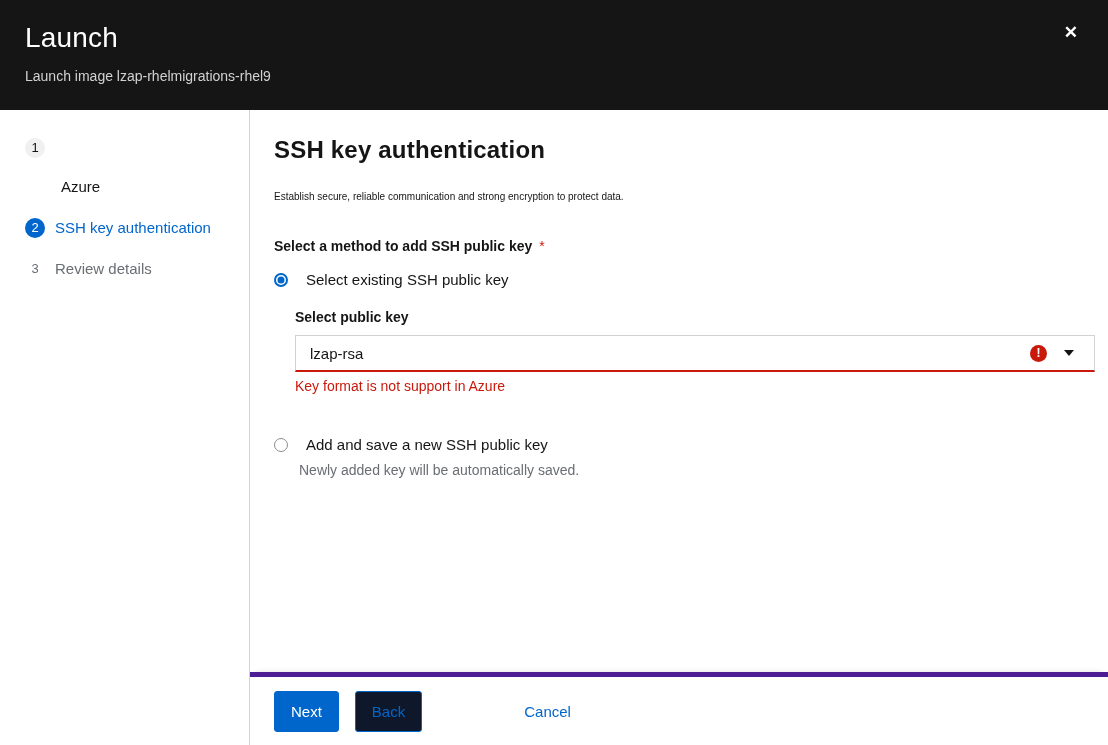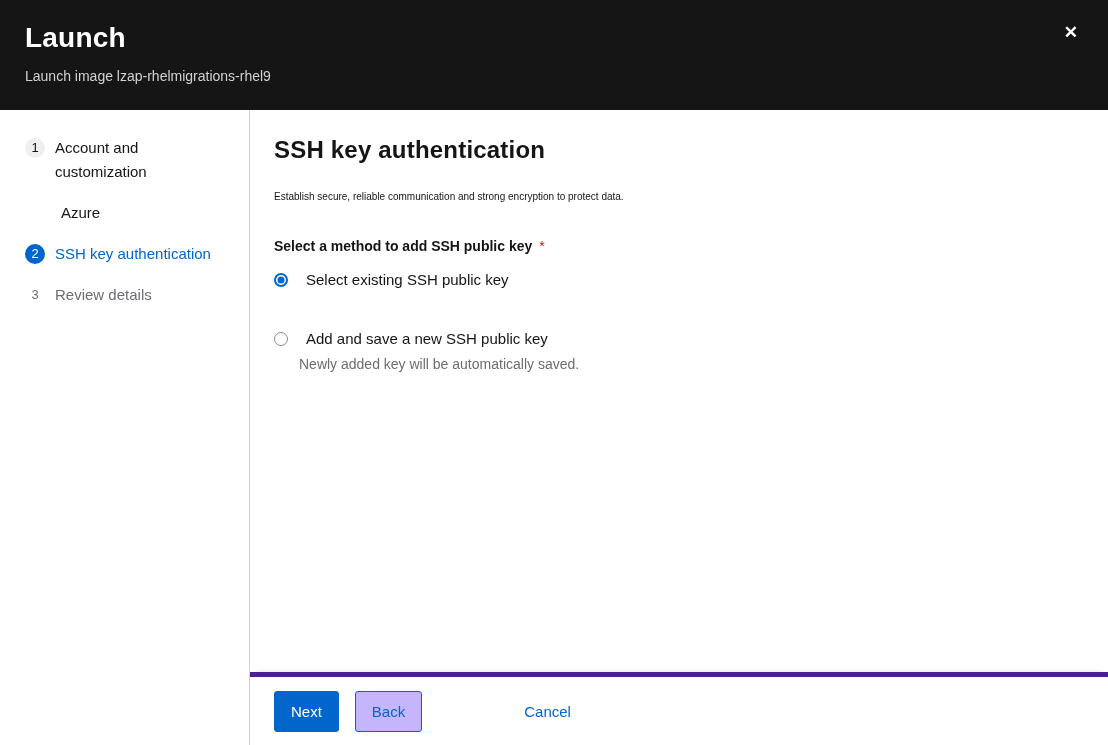--- a/index.html
+++ b/index.html
@@ -14,21 +14,21 @@
 
   
   .wiz-header {
     background: #151515;
     height: 110px;
     flex: 0 0 110px;
     padding: 21px 25px 0 25px;
     position: relative;
     color: #fff;
   }
-  .wiz-title { font-size: 28px; font-weight: 700; letter-spacing: .2px; line-height: 34px; }
+  .wiz-title { font-size: 28px; font-weight: 400; letter-spacing: .2px; line-height: 34px; }
   .wiz-subtitle { font-size: 14px; color: #d2d2d2; margin-top: 13px; font-weight: 400; }
   .wiz-close {
     position: absolute; top: 20px; right: 26px;
     background: none; border: none; color: #ffffff;
     font-size: 17px; font-weight: 700; cursor: pointer;
     line-height: 1; padding: 4px;
     font-family: "Liberation Sans", sans-serif;
   }
 
   
@@ -119,40 +119,39 @@
     padding: 0 24px;
   }
   .btn {
     font-family: "Liberation Sans", sans-serif;
     font-size: 15px; line-height: 21px;
     padding: 9px 16px;
     border-radius: 3px;
     cursor: pointer;
   }
   .btn-primary { background: #0066cc; color: #fff; border: 1px solid #0066cc; }
-  .btn-secondary { background: #c4b5fd; color: #0066cc; border: 1px solid #0066cc; margin-left: 16px; }
+  .btn-secondary { background: #0f172a; color: #0066cc; border: 1px solid #0066cc; margin-left: 16px; }
   .btn-link { background: none; border: none; color: #0066cc; margin-left: 102px; padding: 9px 0; }
 </style>
 </head>
 <body>
 
 <div class="wizard">
 
   <div class="wiz-header">
     <div class="wiz-title">Launch</div>
     <div class="wiz-subtitle">Launch image lzap-rhelmigrations-rhel9</div>
     <button class="wiz-close">✕</button>
   </div>
 
   <div class="wiz-body">
 
     <nav class="wiz-nav">
       <div class="nav-step visited">
         <span class="step-num">1</span>
-        <span class="step-label">Account and customization</span>
       </div>
       <div class="nav-substep">Azure</div>
       <div class="nav-step current">
         <span class="step-num">2</span>
         <span class="step-label">SSH key authentication</span>
       </div>
       <div class="nav-step pending">
         <span class="step-num">3</span>
         <span class="step-label">Review details</span>
       </div>
@@ -166,20 +165,29 @@
 
         <div class="method-label">
           <span>Select a method to add SSH public key</span><span class="required-star">*</span>
         </div>
 
         <div class="radio-row">
           <span class="radio-circle checked"></span>
           <span class="radio-label">Select existing SSH public key</span>
         </div>
 
+        <div class="nested-group">
+          <div class="field-label">Select public key</div>
+          <div class="select-toggle">
+            <span class="select-value">lzap-rsa</span>
+            <span class="error-circle-icon">!</span>
+            <span class="caret-down"></span>
+          </div>
+          <div class="field-error">Key format is not support in Azure</div>
+        </div>
 
         <div class="radio-row" style="margin-top:42px;">
           <span class="radio-circle"></span>
           <span class="radio-label">Add and save a new SSH public key</span>
         </div>
         <div class="radio-helper">Newly added key will be automatically saved.</div>
       </div>
 
       <div class="wiz-footer">
         <button class="btn btn-primary">Next</button>

